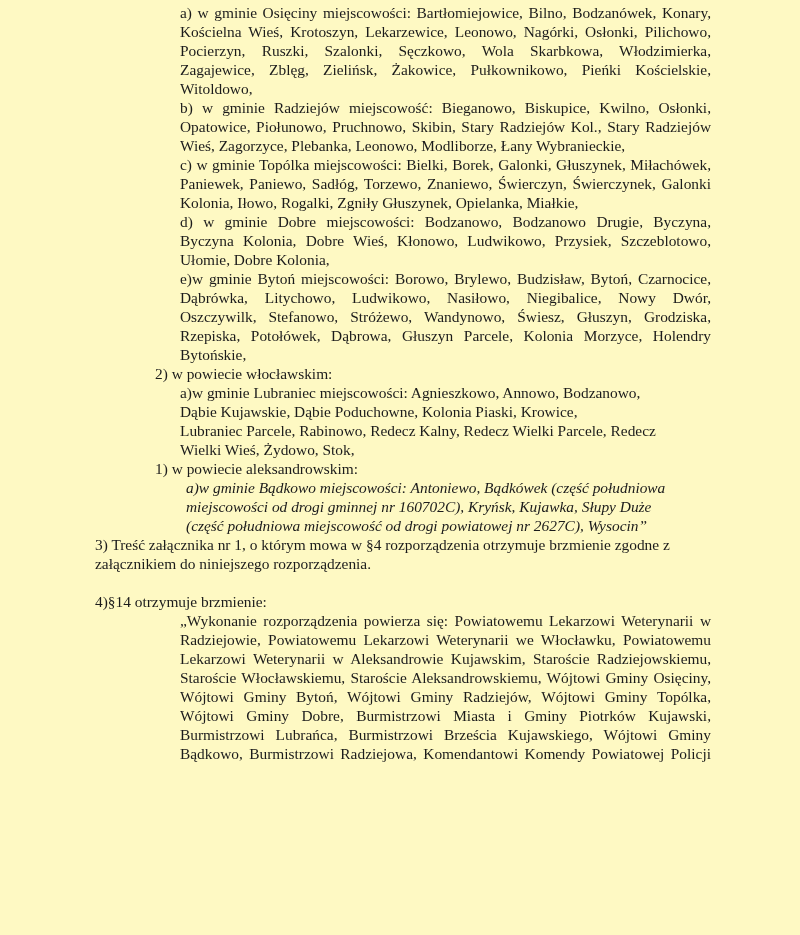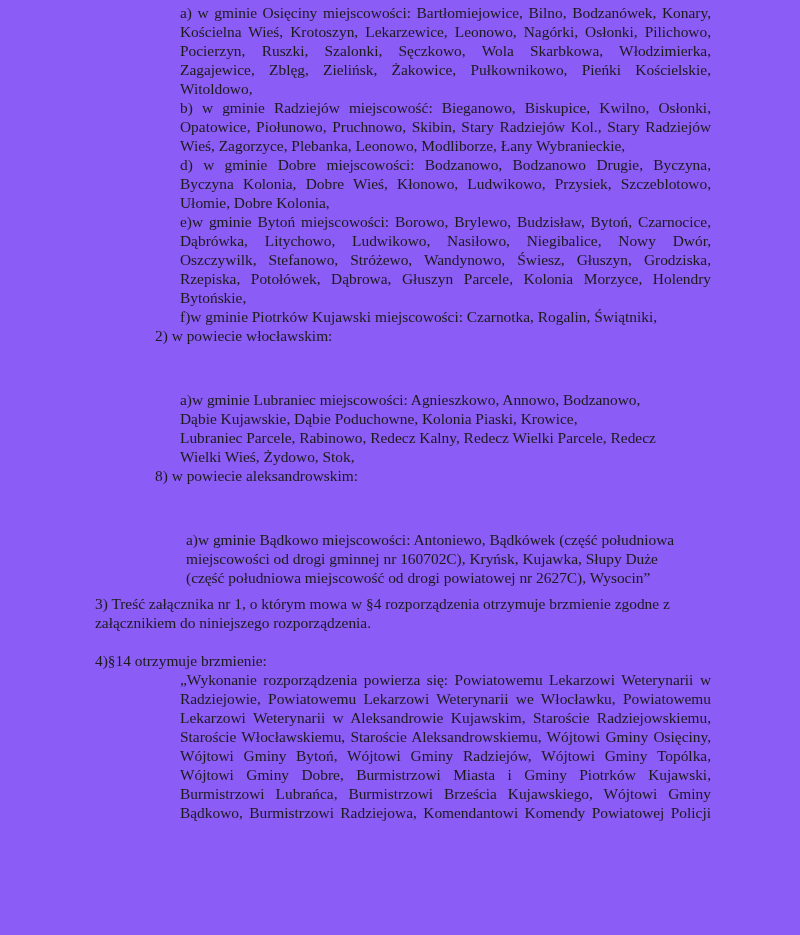--- a/index.html
+++ b/index.html
@@ -1,56 +1,56 @@
 <!DOCTYPE html>
 <html lang="pl"><head>
 <meta charset="utf-8">
 <style>
   html, body { margin: 0; padding: 0; background: #ffffff; }
   .page {
     position: relative;
     width: 800px;
     height: 935px;
-    background: #8b5cf6;
+    background: #fef9c3;
     overflow: hidden;
     font-family: "Liberation Serif", "DejaVu Serif", serif;
     font-size: 15.4px;
     line-height: 19px;
     color: #1b1b1b;
     box-sizing: border-box;
     padding-top: 3px;
   }
   p { margin: 0; }
   
   .l0  { margin-left: 95px;  width: 640px; }  
   .l1  { margin-left: 155px; width: 560px; }  
   .l2  { margin-left: 180px; width: 531px; }  
   .l2w { margin-left: 180px; width: 565px; }  
-  .l2b { margin-left: 186px; width: 565px; }  
+  .l2b { margin-left: 186px; width: 565px; font-style: italic; }  
   .j     { text-align: justify; }
   .jlast { text-align: justify; text-align-last: justify; }
-  .pre   { white-space: pre-line; margin-top: 45px; }
-  .gap1  { margin-top: 7px; }
+  .pre   { white-space: pre-line; }
+  .gap1  { margin-top: 0; }
   .gap2  { margin-top: 19px; }
 </style>
 </head>
 <body>
 
 <div class="page">
   <p class="l2 j">a) w gminie Osięciny miejscowości: Bartłomiejowice, Bilno, Bodzanówek, Konary, Kościelna Wieś, Krotoszyn, Lekarzewice, Leonowo, Nagórki, Osłonki, Pilichowo, Pocierzyn, Ruszki, Szalonki, Sęczkowo, Wola Skarbkowa, Włodzimierka, Zagajewice, Zblęg, Zielińsk, Żakowice, Pułkownikowo, Pieńki Kościelskie, Witoldowo,</p>
   <p class="l2 j">b) w gminie Radziejów miejscowość: Bieganowo, Biskupice, Kwilno, Osłonki, Opatowice, Piołunowo, Pruchnowo, Skibin, Stary Radziejów Kol., Stary Radziejów Wieś, Zagorzyce, Plebanka, Leonowo, Modliborze, Łany Wybranieckie,</p>
+  <p class="l2 j">c) w gminie Topólka miejscowości: Bielki, Borek, Galonki, Głuszynek, Miłachówek, Paniewek, Paniewo, Sadłóg, Torzewo, Znaniewo, Świerczyn, Świerczynek, Galonki Kolonia, Iłowo, Rogalki, Zgniły Głuszynek, Opielanka, Miałkie,</p>
   <p class="l2 j">d) w gminie Dobre miejscowości: Bodzanowo, Bodzanowo Drugie, Byczyna, Byczyna Kolonia, Dobre Wieś, Kłonowo, Ludwikowo, Przysiek, Szczeblotowo, Ułomie, Dobre Kolonia,</p>
   <p class="l2 j">e)w gminie Bytoń miejscowości: Borowo, Brylewo, Budzisław, Bytoń, Czarnocice, Dąbrówka, Litychowo, Ludwikowo, Nasiłowo, Niegibalice, Nowy Dwór, Oszczywilk, Stefanowo, Stróżewo, Wandynowo, Świesz, Głuszyn, Grodziska, Rzepiska, Potołówek, Dąbrowa, Głuszyn Parcele, Kolonia Morzyce, Holendry Bytońskie,</p>
-  <p class="l2">f)w gminie Piotrków Kujawski miejscowości: Czarnotka, Rogalin, Świątniki,</p>
   <p class="l1">2) w powiecie włocławskim:</p>
   <p class="l2w pre">a)w gminie Lubraniec miejscowości: Agnieszkowo, Annowo, Bodzanowo,
 Dąbie Kujawskie, Dąbie Poduchowne, Kolonia Piaski, Krowice,
 Lubraniec Parcele, Rabinowo, Redecz Kalny, Redecz Wielki Parcele, Redecz
 Wielki Wieś, Żydowo, Stok,</p>
-  <p class="l1">8) w powiecie aleksandrowskim:</p>
+  <p class="l1">1) w powiecie aleksandrowskim:</p>
   <p class="l2b pre">a)w gminie Bądkowo miejscowości: Antoniewo, Bądkówek (część południowa
 miejscowości od drogi gminnej nr 160702C), Kryńsk, Kujawka, Słupy Duże
 (część południowa miejscowość od drogi powiatowej nr 2627C), Wysocin”</p>
   <p class="l0 pre gap1">3) Treść załącznika nr 1, o którym mowa w §4 rozporządzenia otrzymuje brzmienie zgodne z
 załącznikiem do niniejszego rozporządzenia.</p>
   <p class="l0 gap2">4)§14 otrzymuje brzmienie:</p>
   <p class="l2 jlast">„Wykonanie rozporządzenia powierza się: Powiatowemu Lekarzowi Weterynarii w Radziejowie, Powiatowemu Lekarzowi Weterynarii we Włocławku, Powiatowemu Lekarzowi Weterynarii w Aleksandrowie Kujawskim, Staroście Radziejowskiemu, Staroście Włocławskiemu, Staroście Aleksandrowskiemu, Wójtowi Gminy Osięciny, Wójtowi Gminy Bytoń, Wójtowi Gminy Radziejów, Wójtowi Gminy Topólka, Wójtowi Gminy Dobre, Burmistrzowi Miasta i Gminy Piotrków Kujawski, Burmistrzowi Lubrańca, Burmistrzowi Brześcia Kujawskiego, Wójtowi Gminy Bądkowo, Burmistrzowi Radziejowa, Komendantowi Komendy Powiatowej Policji</p>
 </div>
 
 </body></html>

